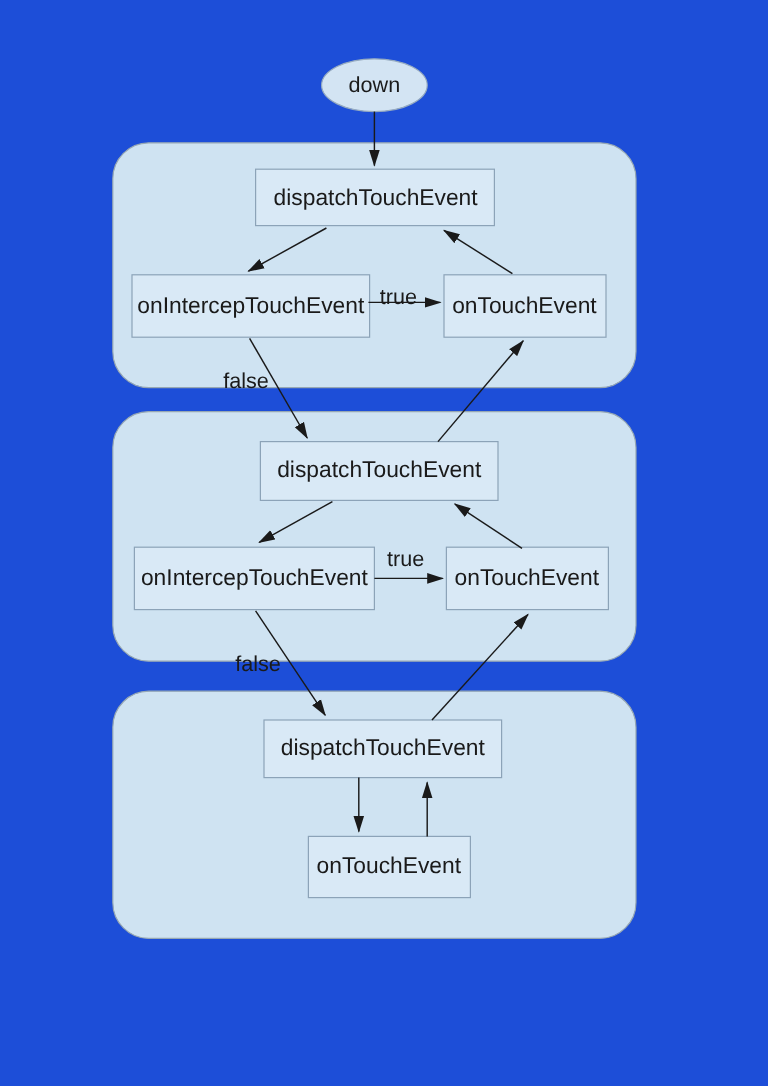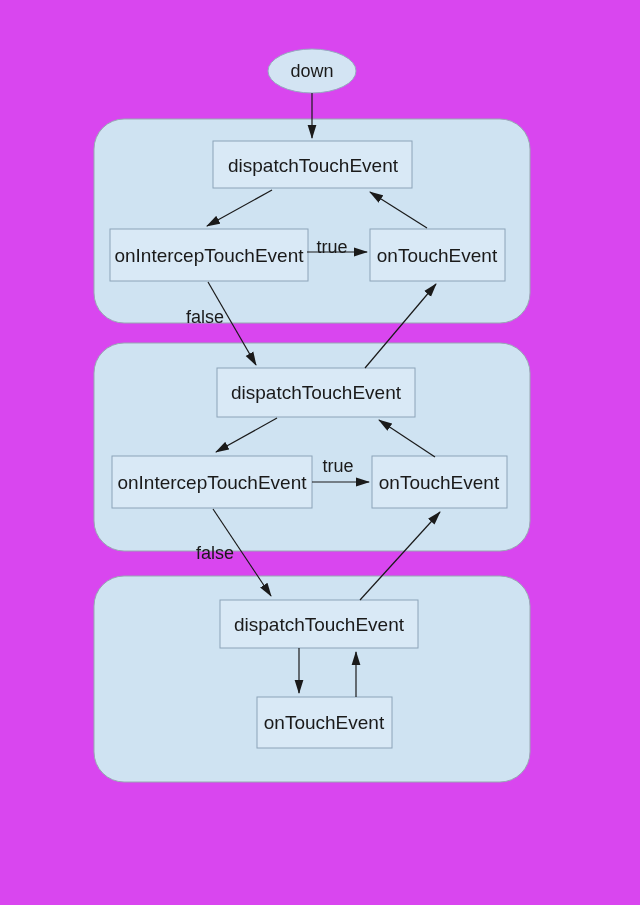--- a/index.html
+++ b/index.html
@@ -7,21 +7,21 @@
     padding: 0;
     background: #ffffff;
     width: 640px;
     height: 905px;
     overflow: hidden;
   }
   .canvas-wrap {
     position: relative;
     width: 640px;
     height: 905px;
-    background: #d946ef;
+    background: #1d4ed8;
   }
   svg {
     display: block;
   }
   text {
     font-family: "Liberation Sans", sans-serif;
     fill: #1a1a1a;
   }
   .node-label { font-size: 19px; }
   .edge-label { font-size: 18px; }

